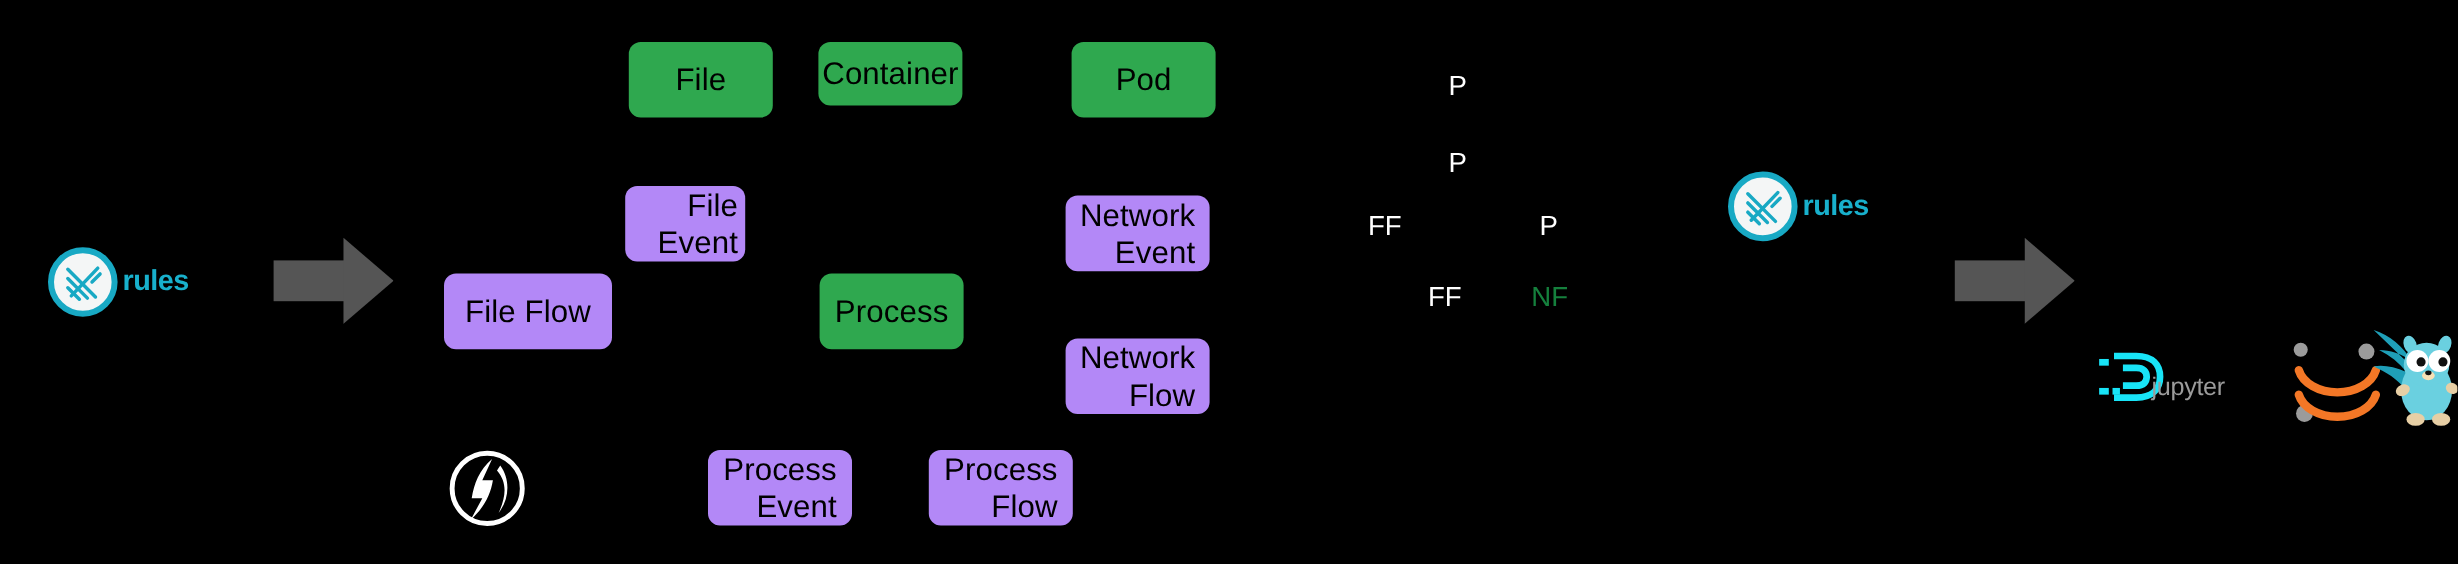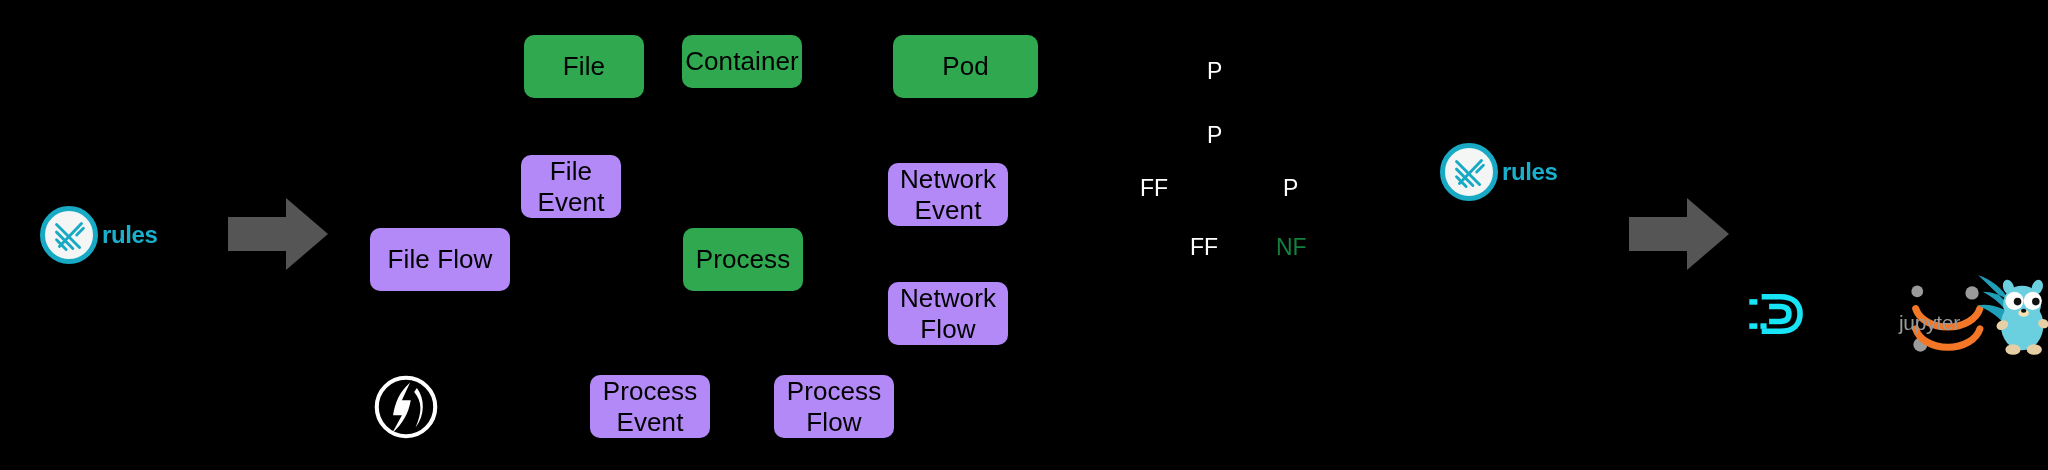--- a/index.html
+++ b/index.html
@@ -19,21 +19,21 @@
     overflow: hidden;
   }
 
   
   .node {
     position: absolute;
     box-sizing: border-box;
     display: flex;
     align-items: center;
     justify-content: center;
-    text-align: center;
+    text-align: right;
     border-radius: 10px;
     color: #000000;
     font-size: 26px;
     line-height: 1.18;
     letter-spacing: 0.1px;
     white-space: pre-line;
     padding: 2px 6px;
   }
   .node.green  { background: #2fa84f; }
   .node.purple { background: #b388f7; }
@@ -161,21 +161,21 @@
     <svg viewBox="0 0 100 100" width="100%" height="100%" aria-hidden="true">
       <circle cx="50" cy="50" r="43" fill="none" stroke="#ffffff" stroke-width="6"></circle>
       <path d="M56 14 C40 28 34 44 31 62 L44 62 L30 88 C46 74 54 58 57 40 L44 40 Z" fill="#ffffff"></path>
       <path d="M66 22 C78 38 78 62 64 80 C74 58 74 42 62 28 Z" fill="#ffffff"></path>
     </svg>
   </div>
 
   <div id="nodes-layer">
       <div class="node green" style="left: 524px; top: 35px; width: 120px; height: 63px; background: rgb(47, 168, 79);"><span>File</span></div>
       <div class="node green" style="left: 682px; top: 35px; width: 120px; height: 53px; background: rgb(47, 168, 79);"><span>Container</span></div>
-      <div class="node green" style="left: 893px; top: 35px; width: 145px; height: 63px; background: rgb(47, 168, 79);"><span>Pod</span></div>
+      <div class="node green" style="left: 893px; top: 35px; width: 120px; height: 63px; background: rgb(47, 168, 79);"><span>Pod</span></div>
       <div class="node green" style="left: 683px; top: 228px; width: 120px; height: 63px; background: rgb(47, 168, 79);"><span>Process</span></div>
       <div class="node purple" style="left: 521px; top: 155px; width: 100px; height: 63px; background: rgb(179, 136, 247);"><span>File Event</span></div>
       <div class="node purple" style="left: 370px; top: 228px; width: 140px; height: 63px; background: rgb(179, 136, 247);"><span>File Flow</span></div>
       <div class="node purple" style="left: 888px; top: 163px; width: 120px; height: 63px; background: rgb(179, 136, 247);"><span>Network
 Event</span></div>
       <div class="node purple" style="left: 888px; top: 282px; width: 120px; height: 63px; background: rgb(179, 136, 247);"><span>Network
 Flow</span></div>
       <div class="node purple" style="left: 590px; top: 375px; width: 120px; height: 63px; background: rgb(179, 136, 247);"><span>Process
 Event</span></div>
       <div class="node purple" style="left: 774px; top: 375px; width: 120px; height: 63px; background: rgb(179, 136, 247);"><span>Process
@@ -205,21 +205,21 @@
 
   <div class="logo-abs" id="logo-jupyter" style="left: 1907px; top: 282px; width: 80px; height: 72px;">
     <svg viewBox="0 0 100 92" width="100%" height="100%" aria-hidden="true">
       <circle cx="12" cy="12" r="7.5" fill="#9b9b9b"></circle>
       <circle cx="82" cy="14" r="8.5" fill="#9b9b9b"></circle>
       <circle cx="16" cy="80" r="9" fill="#9b9b9b"></circle>
       <path d="M10 34 A42 30 0 0 0 92 34" fill="none" stroke="#f37726" stroke-width="9" stroke-linecap="round"></path>
       <path d="M92 60 A42 30 0 0 1 10 60" fill="none" stroke="#f37726" stroke-width="9" stroke-linecap="round"></path>
     </svg>
   </div>
-  <div class="jupyter-word" id="jupyter-word" style="left: 1899px; top: 312px; color: rgb(155, 155, 155);">jupyter</div>
+  <div class="jupyter-word" id="jupyter-word" style="left: 1793px; top: 312px; color: rgb(155, 155, 155);">jupyter</div>
 
   <div class="logo-abs" id="logo-gopher" style="left: 1975px; top: 270px; width: 76px; height: 86px;">
     <svg viewBox="0 0 100 112" width="100%" height="100%" aria-hidden="true">
 
       <path d="M4 6 C22 12 36 24 46 40 C34 32 22 28 10 28 C22 34 32 42 40 52 C26 46 14 44 4 46 C18 52 30 60 38 70 L54 54 Z" fill="#1f9fb8"></path>
 
       <ellipse cx="62" cy="72" rx="28" ry="33" fill="#6ad0e0"></ellipse>
 
       <ellipse cx="62" cy="44" rx="25" ry="24" fill="#6ad0e0"></ellipse>
 

